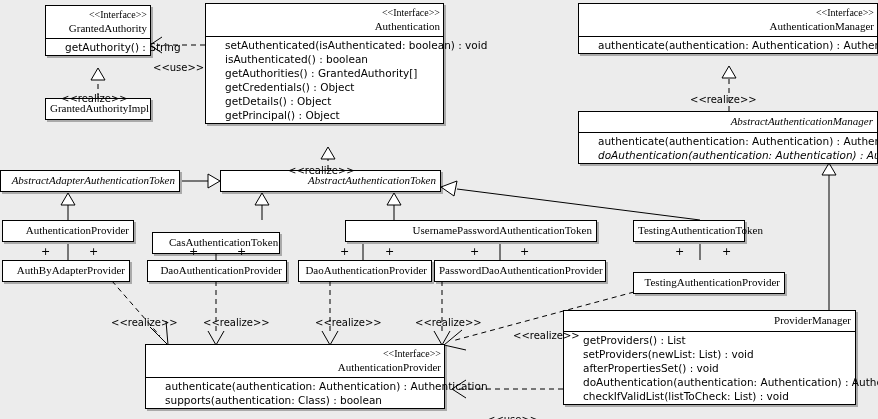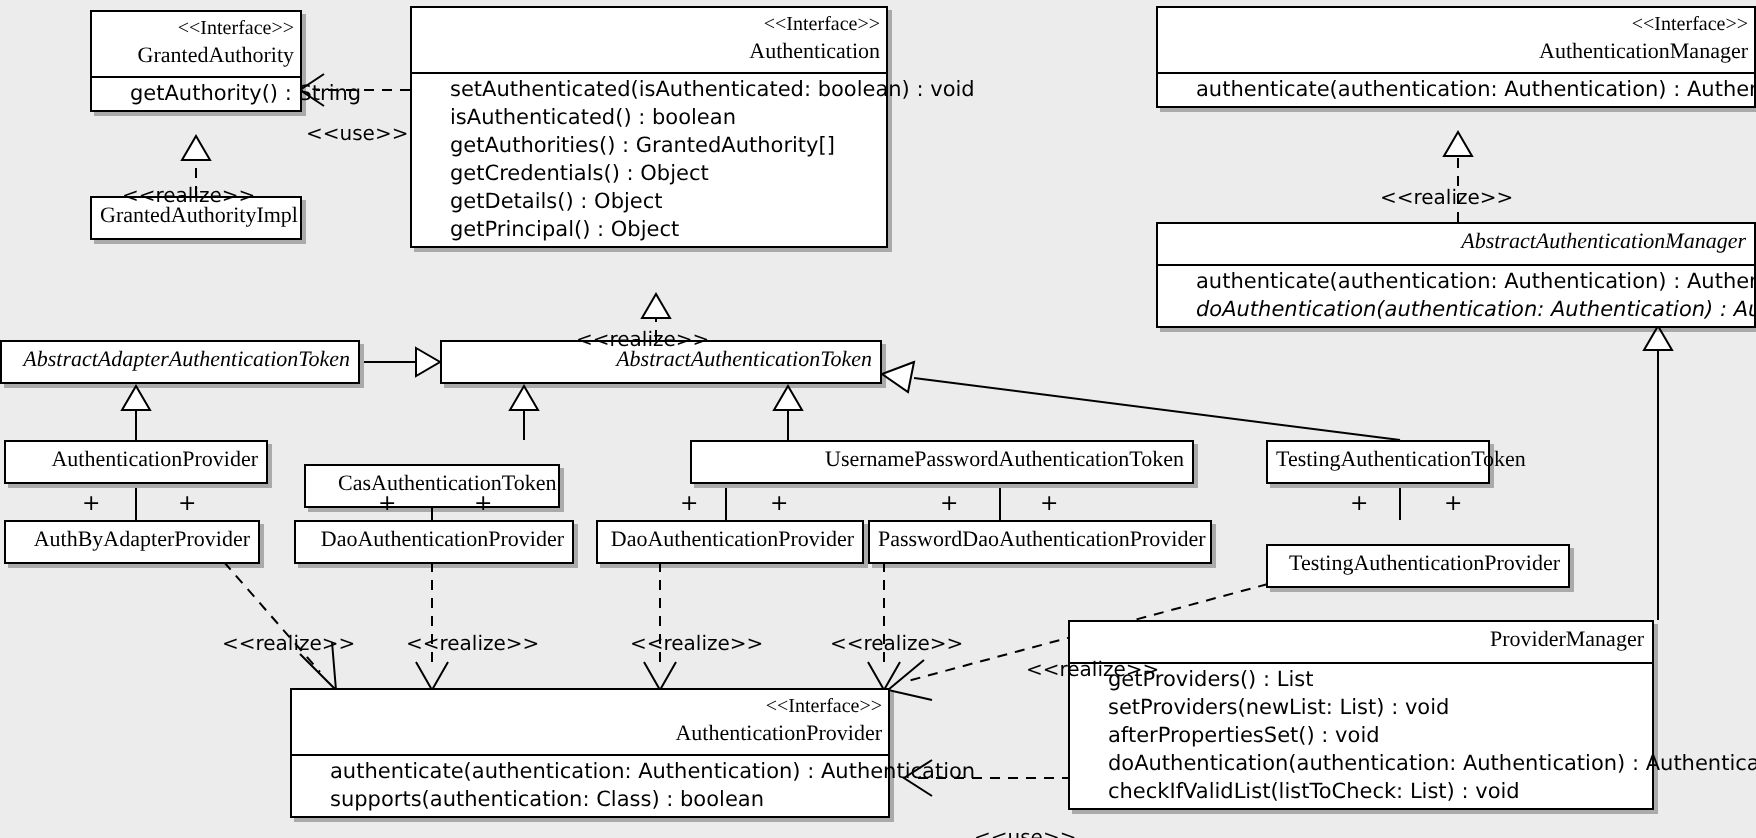--- a/index.html
+++ b/index.html
@@ -339,21 +339,21 @@
     <div class="hdr">
       <span class="stereo">&lt;&lt;Interface&gt;&gt;</span>
       <span class="cname">AuthenticationProvider</span>
     </div>
     <div class="members">
       <span class="m">authenticate(authentication: Authentication) : Authentication</span>
       <span class="m">supports(authentication: Class) : boolean</span>
     </div>
   </div>
 
-  <div class="umlbox" style="left:534px; top:310px; width:293px;">
+  <div class="umlbox" style="left:563px; top:310px; width:293px;">
     <div class="hdr compact">
       <span class="cname">ProviderManager</span>
     </div>
     <div class="members">
       <span class="m">getProviders() : List</span>
       <span class="m">setProviders(newList: List) : void</span>
       <span class="m">afterPropertiesSet() : void</span>
       <span class="m">doAuthentication(authentication: Authentication) : Authentication</span>
       <span class="m">checkIfValidList(listToCheck: List) : void</span>
     </div>

